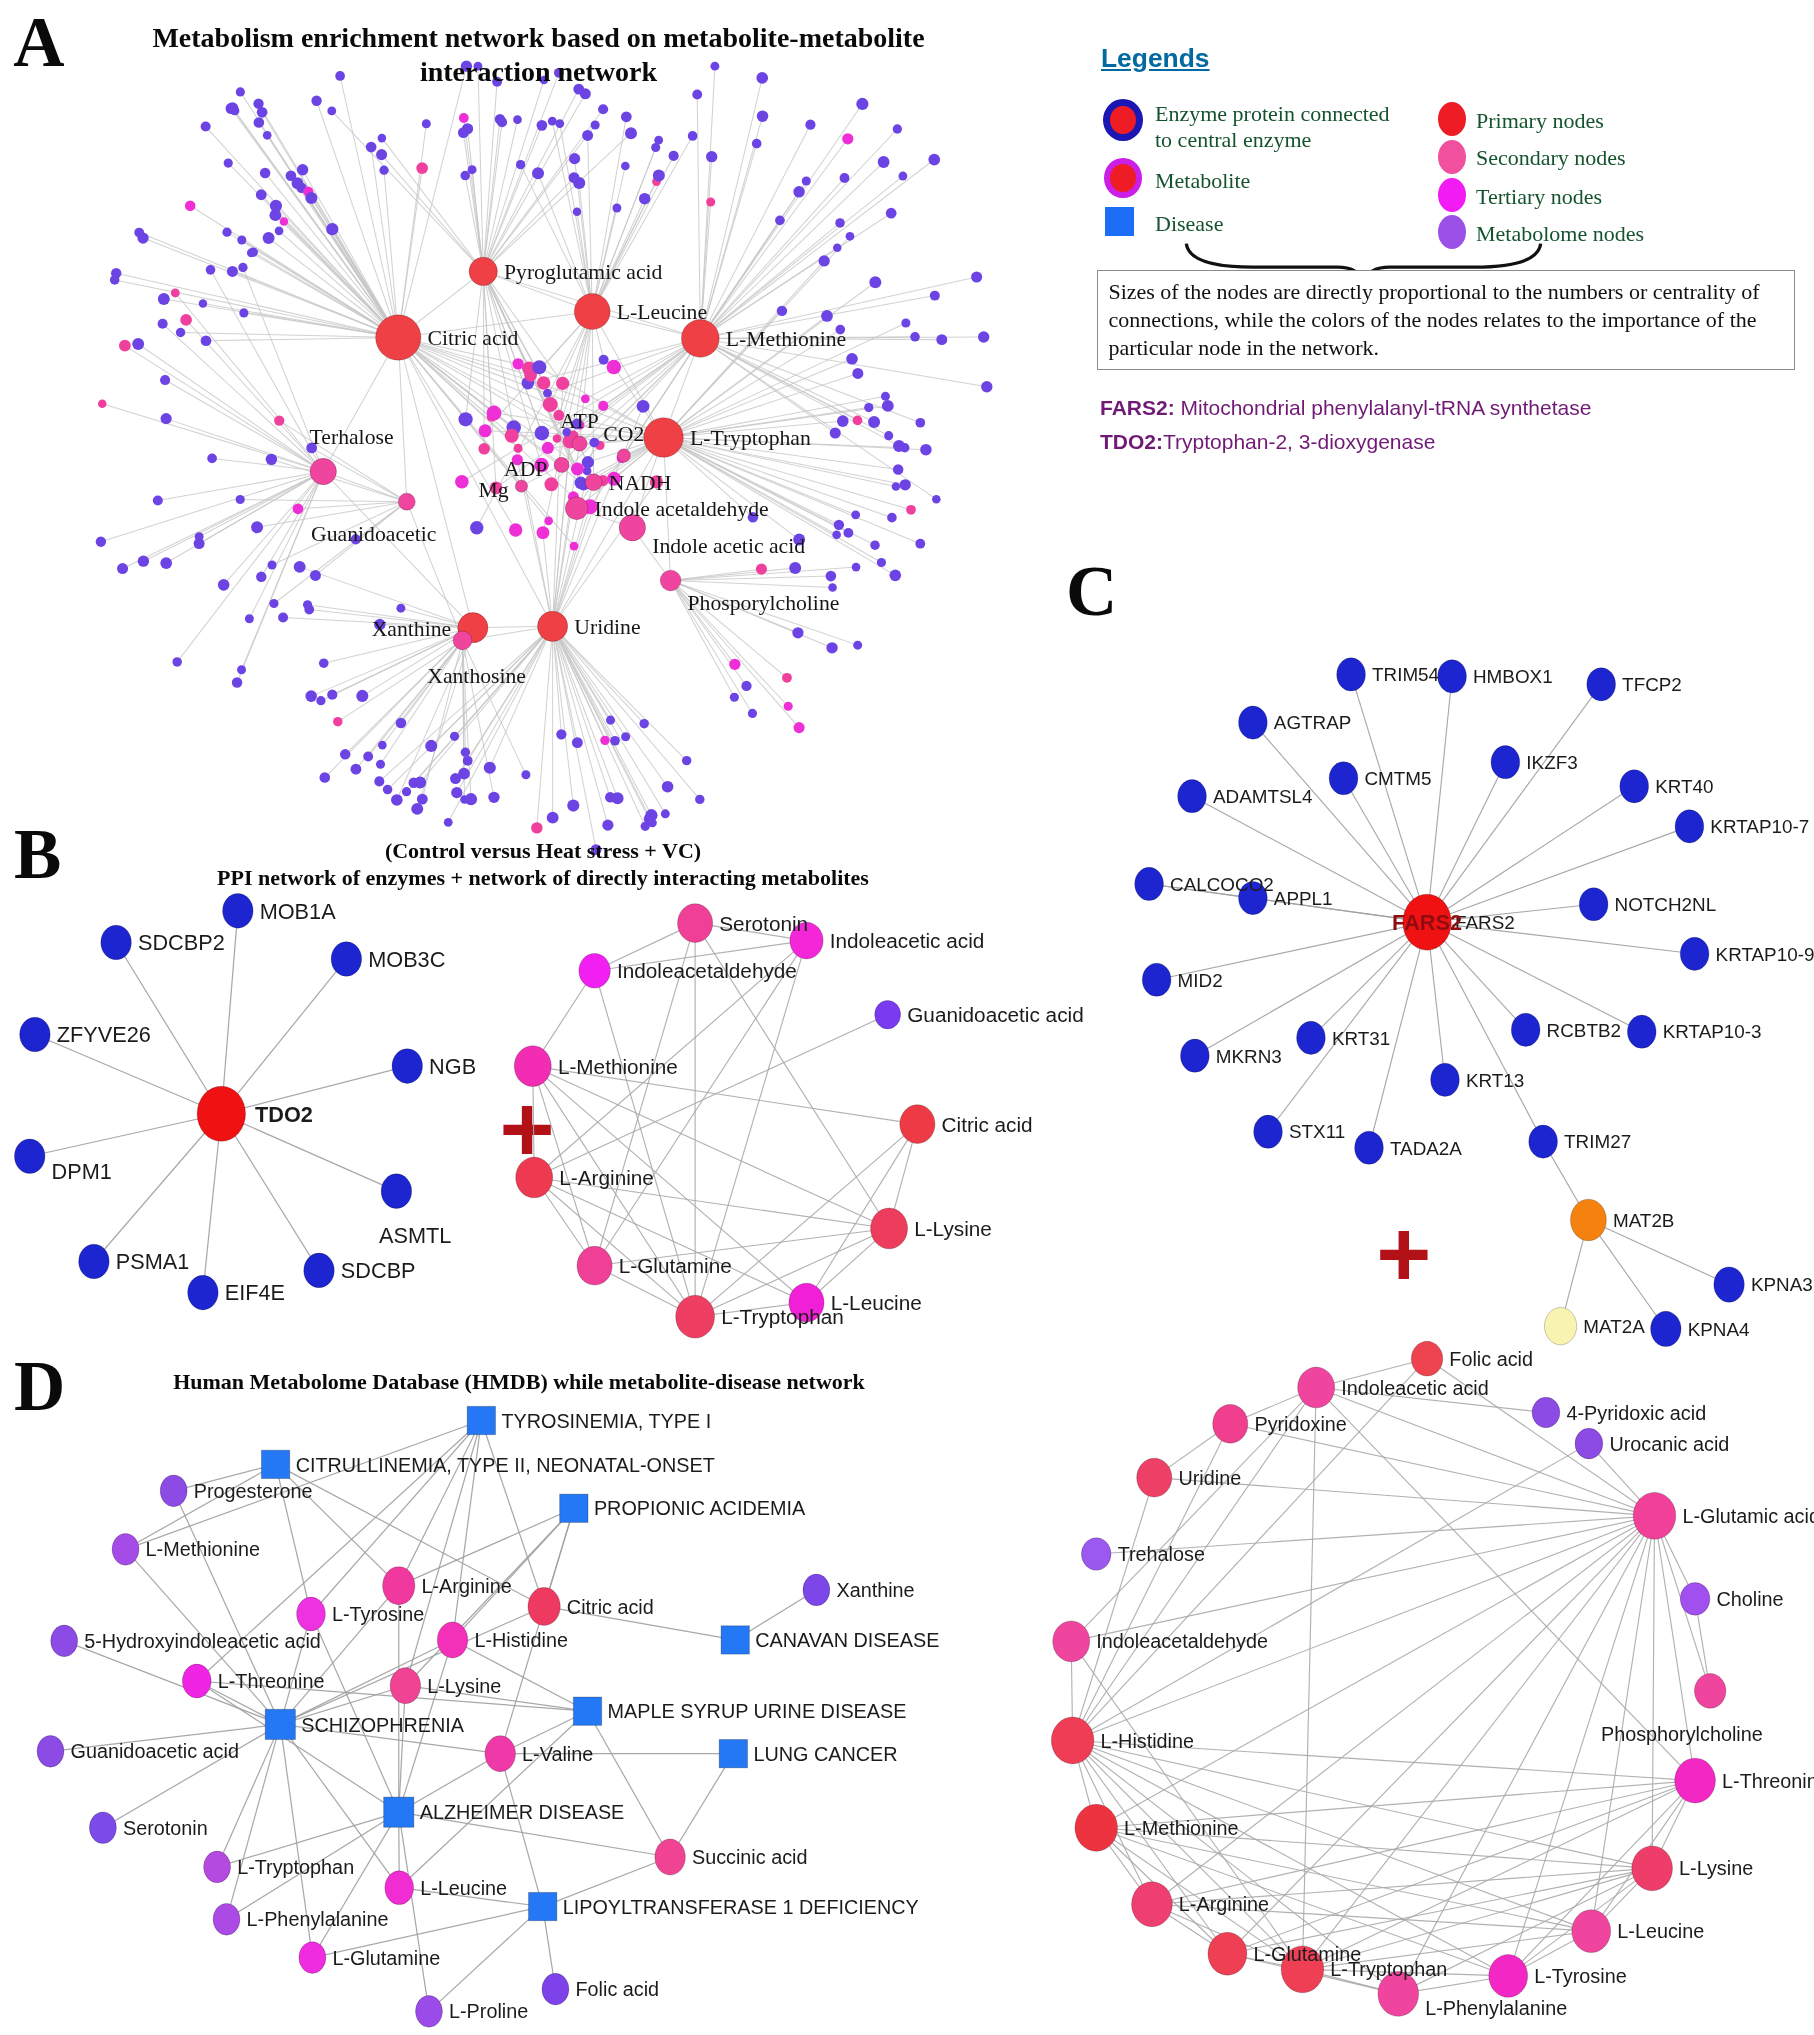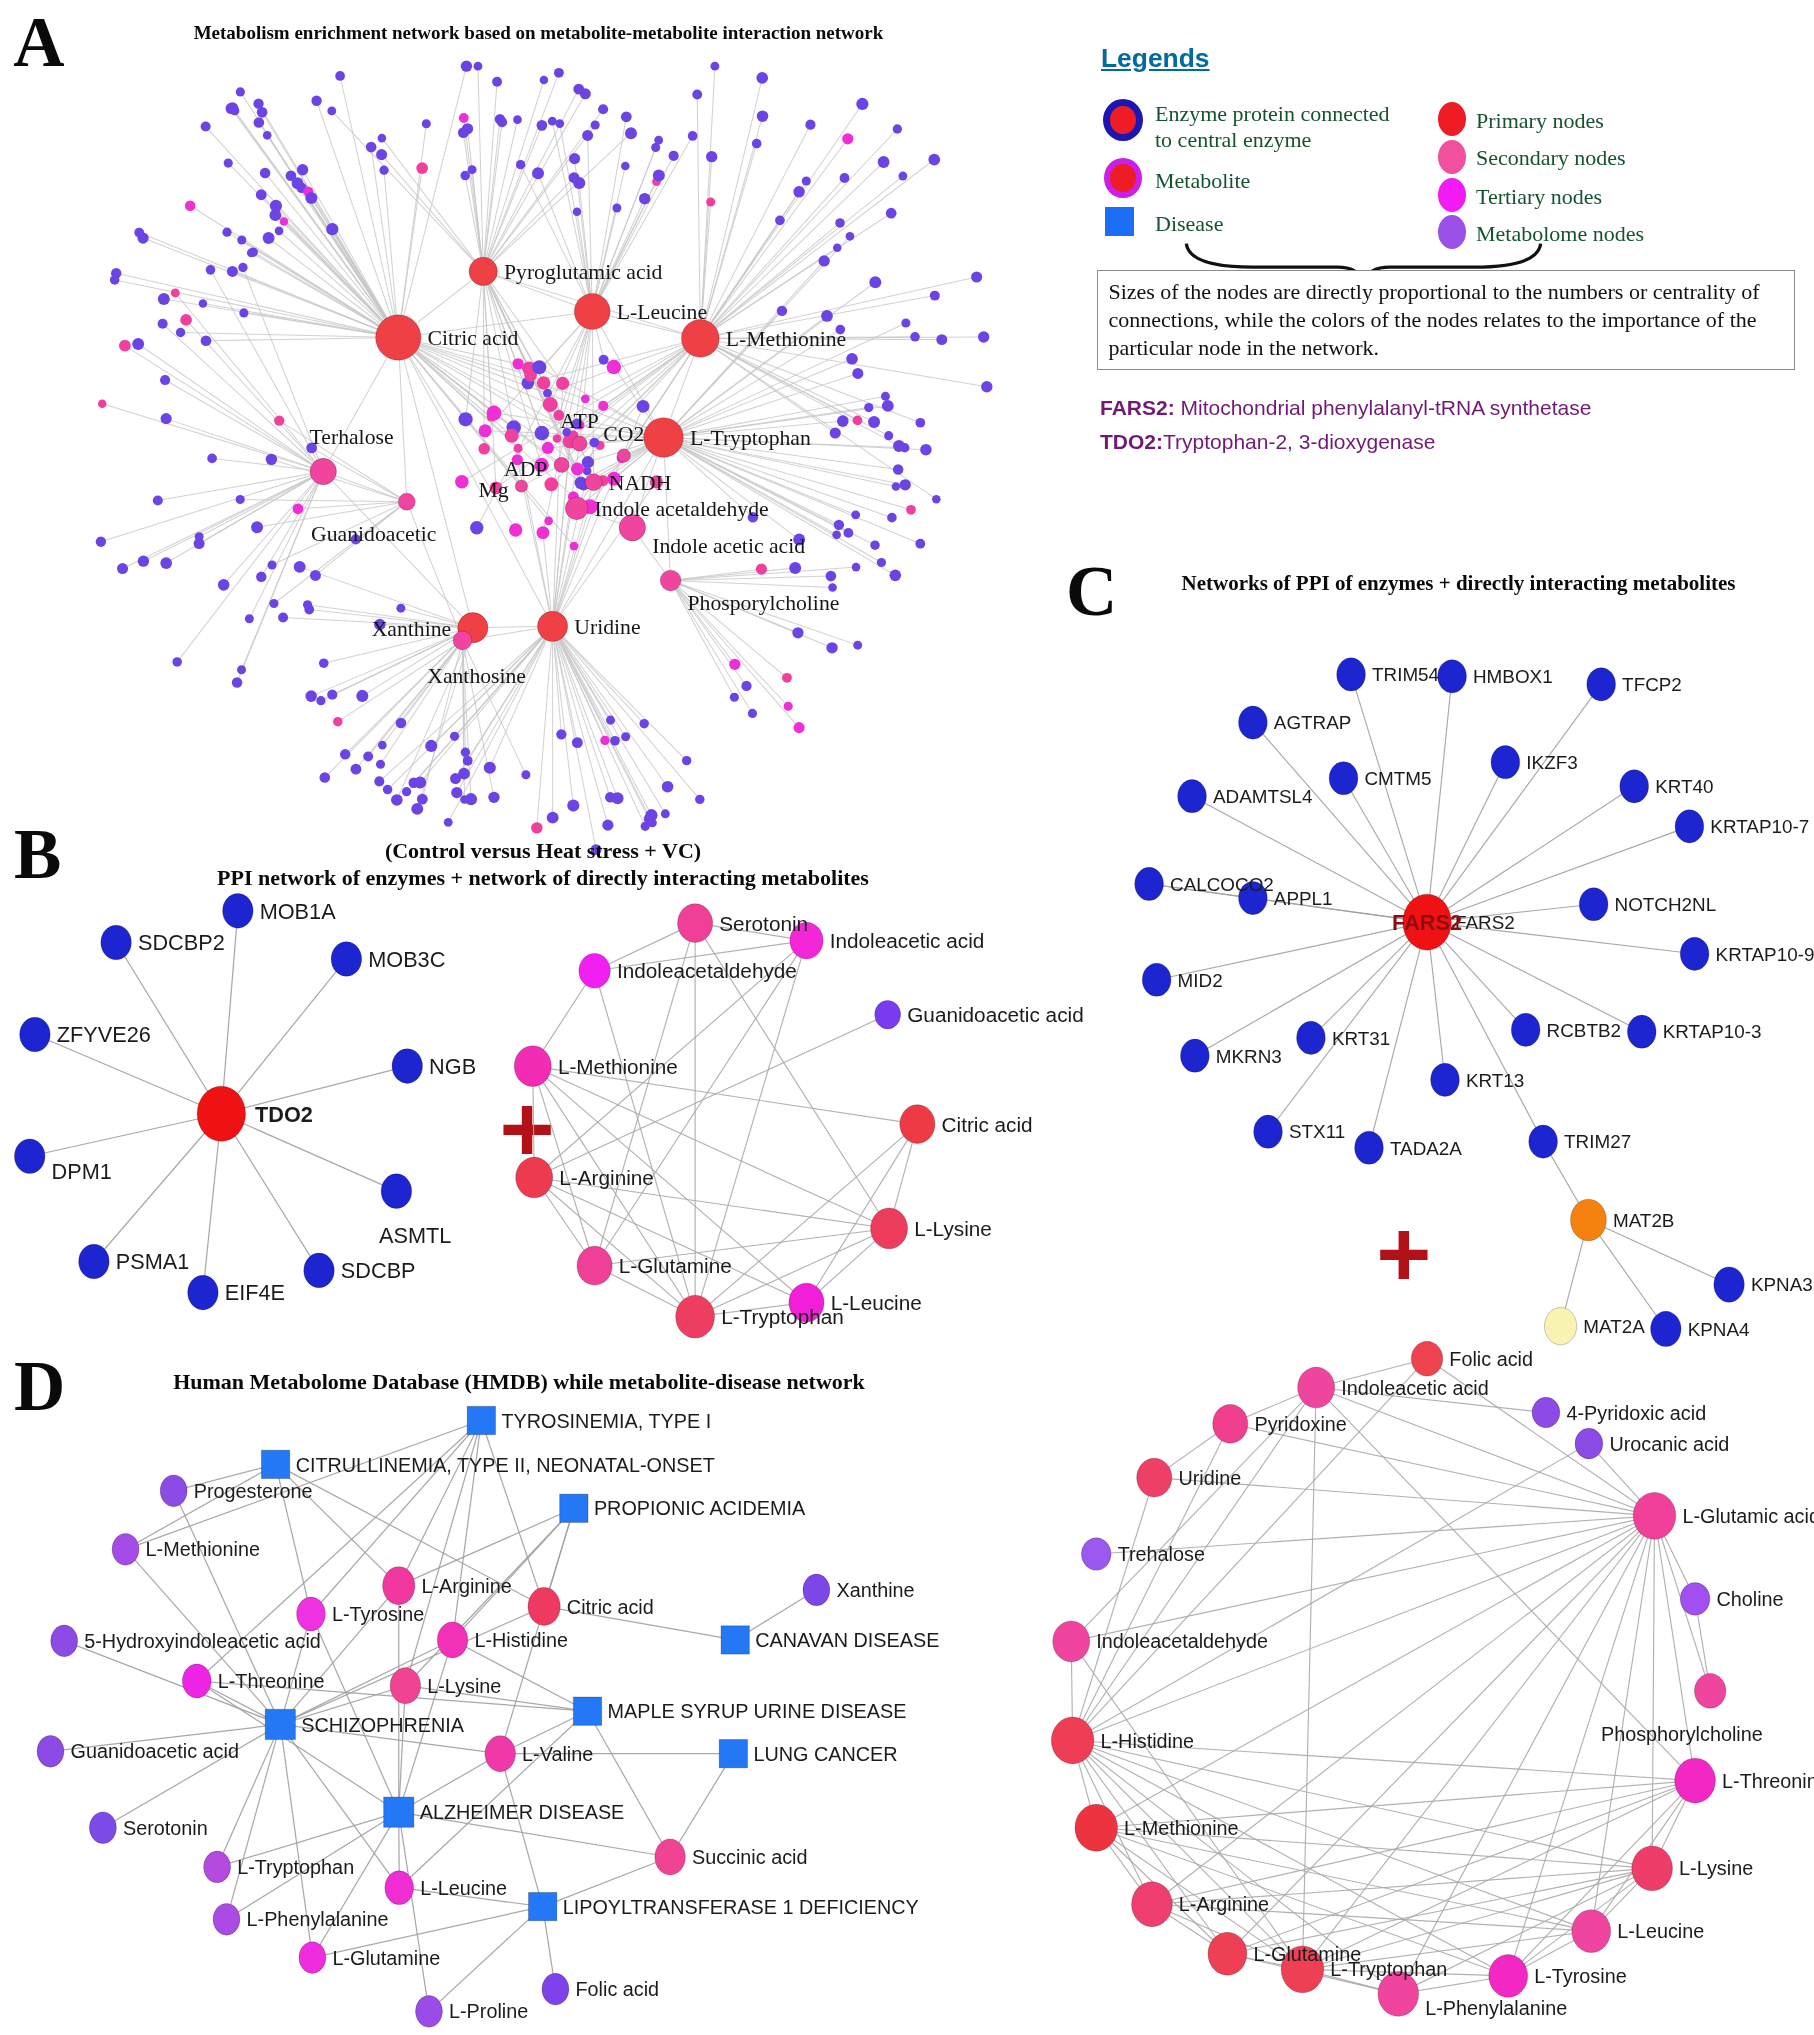--- a/index.html
+++ b/index.html
@@ -1170,31 +1170,30 @@
       <text x="890.4" y="4015.12" text-anchor="start" font-family="&quot;Liberation Sans&quot;, sans-serif" font-size="42" font-weight="normal" fill="#1b1b1b">L-Leucine</text>
       <text x="1192.5" y="4055.12" text-anchor="start" font-family="&quot;Liberation Sans&quot;, sans-serif" font-size="42" font-weight="normal" fill="#1b1b1b">LIPOYLTRANSFERASE 1 DEFICIENCY</text>
       <text x="522.5" y="4082.12" text-anchor="start" font-family="&quot;Liberation Sans&quot;, sans-serif" font-size="42" font-weight="normal" fill="#1b1b1b">L-Phenylalanine</text>
       <text x="704.5" y="4163.12" text-anchor="start" font-family="&quot;Liberation Sans&quot;, sans-serif" font-size="42" font-weight="normal" fill="#1b1b1b">L-Glutamine</text>
       <text x="1219.5" y="4230.12" text-anchor="start" font-family="&quot;Liberation Sans&quot;, sans-serif" font-size="42" font-weight="normal" fill="#1b1b1b">Folic acid</text>
       <text x="951.5" y="4277.12" text-anchor="start" font-family="&quot;Liberation Sans&quot;, sans-serif" font-size="42" font-weight="normal" fill="#1b1b1b">L-Proline</text>
     </g>
   </svg>
 
 <div class="abs pletter" style="left:13.2px;top:6.6px">A</div>
-<div class="abs ptitle" style="left:90px;top:21px;width:897px;font-size:19px">Metabolism enrichment network based on metabolite-metabolite interaction network</div>
+<div class="abs ptitle" style="left:90px;top:21px;width:897px;font-size:28px">Metabolism enrichment network based on metabolite-metabolite interaction network</div>
 
 <div class="abs pletter" style="left:14px;top:819px">B</div>
 <div class="abs ptitle" style="left:118px;top:838px;width:850px;font-size:22px">
   <div>(Control versus Heat stress + VC)</div>
   <div>PPI network of enzymes + network of  directly interacting metabolites</div>
 </div>
 
 <div class="abs pletter" style="left:1066px;top:556px">C</div>
 <div class="abs ptitle" style="left:1114px;top:571px;width:689px;font-size:21px">
-  <div>Networks of PPI of enzymes +  directly interacting metabolites</div>
 </div>
 
 <div class="abs pletter" style="left:14px;top:1351px">D</div>
 <div class="abs ptitle" style="left:94px;top:1369px;width:850px;font-size:22px">Human Metabolome Database (HMDB) while metabolite-disease network</div>
 
 <div class="abs legend-head" style="left:1101px;top:43px">Legends</div>
 
 <div class="abs ring ring-enzyme" style="left:1103px;top:99px"></div>
 <div class="abs leg-item-label" style="left:1155px;top:101px">Enzyme protein connected
 to central enzyme</div>

